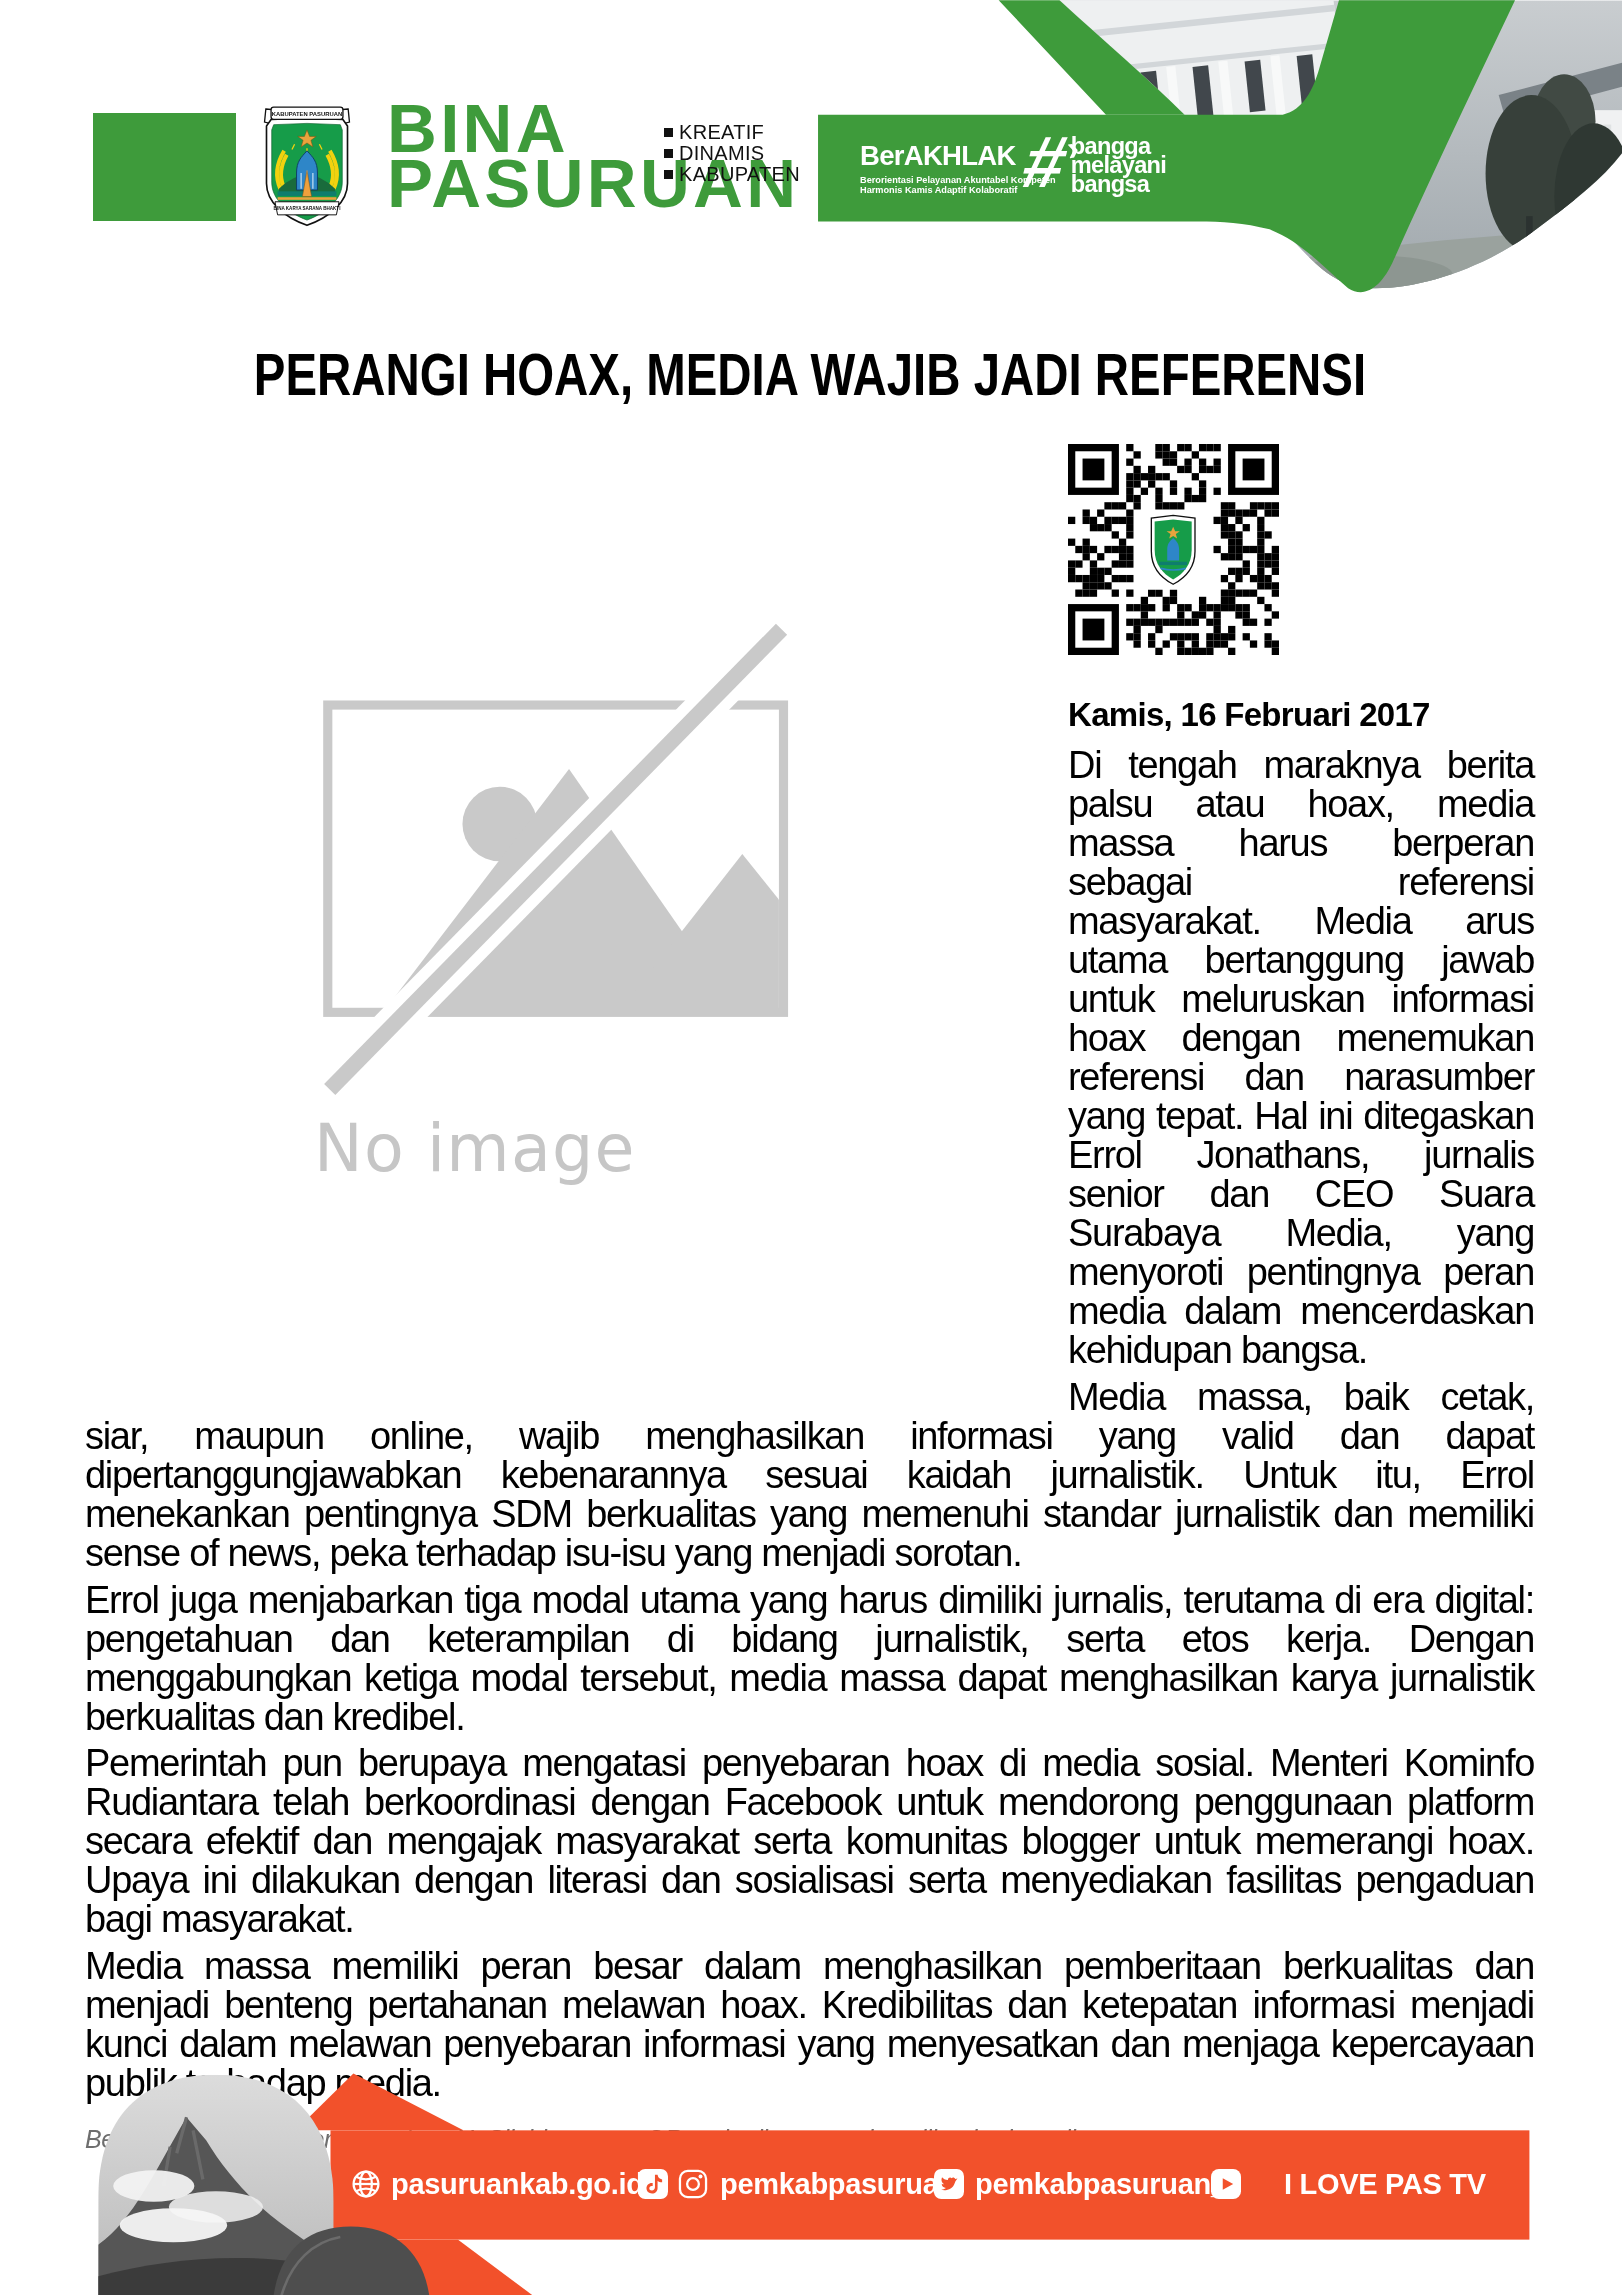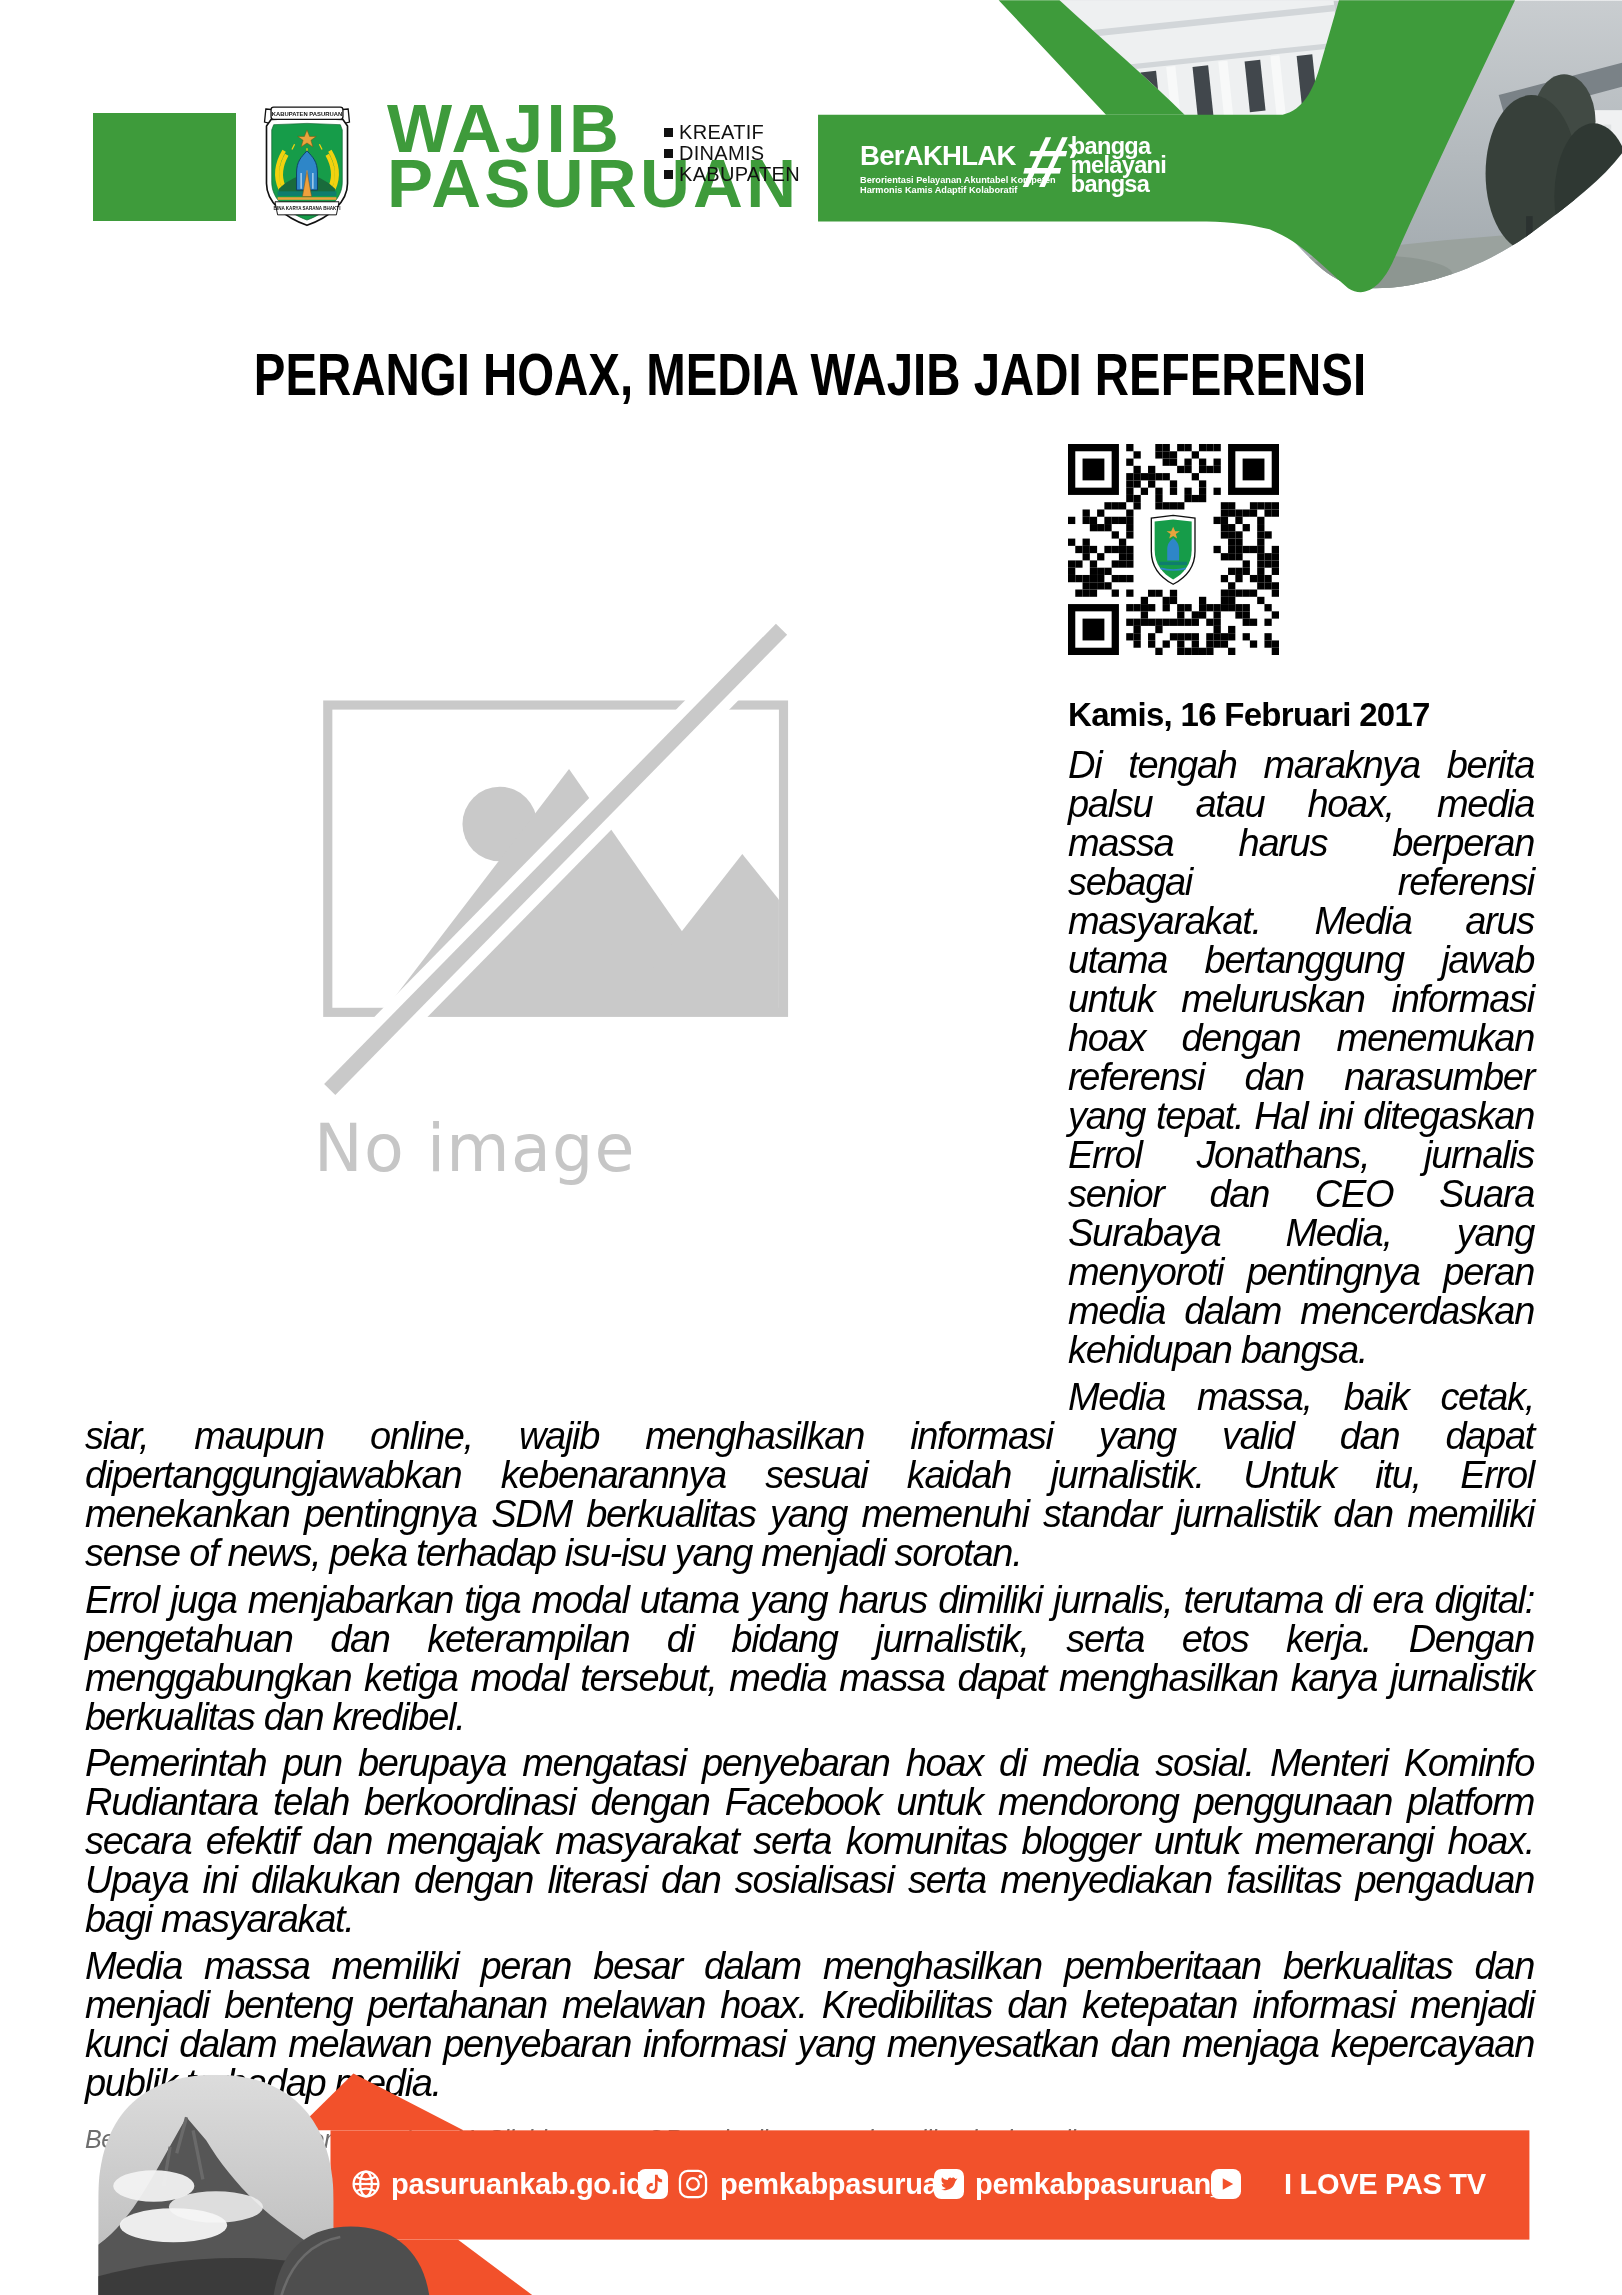--- a/index.html
+++ b/index.html
@@ -30,21 +30,21 @@
                transform-origin:center;letter-spacing:0px;}
 
   
   .content{left:85px;top:444px;width:1449px;}
   .img-float{float:left;width:983px;height:970px;position:relative;}
   .noimage-label{position:absolute;left:229px;top:667px;width:497px;text-align:left;
                  font-size:65px;color:#c6c6c6;letter-spacing:1.3px;font-family:"DejaVu Sans",sans-serif;}
   .qr{display:block;width:211px;height:211px;}
   .date{margin-top:41px;font-size:33px;font-weight:bold;letter-spacing:-0.7px;}
   p.body{margin:0 0 7.9px 0;font-size:38px;line-height:39px;letter-spacing:-1.3px;
-         text-align:justify;font-style:italic;}
+         text-align:justify;}
   .note{margin-top:22px;font-size:25px;font-style:italic;color:#6E6E6E;letter-spacing:-0.3px;}
 
   
   .footer-row{left:0;top:2155px;width:1623px;height:59px;color:#fff;font-weight:bold;}
   .footer-item{position:absolute;top:0;height:59px;line-height:59px;font-size:29px;
                letter-spacing:-0.3px;white-space:nowrap;}
   .ficon{position:absolute;top:14.4px;width:30px;height:30px;}
 </style>
 </head>
 <body>
@@ -119,21 +119,21 @@
     <path d="M66,104 L66,128 M75,100 L75,128 M84,104 L84,128" stroke="#bcd9ef" stroke-width="2"></path>
     <rect x="30" y="132" width="90" height="7" fill="#0E7D6E"></rect>
     <rect x="30" y="141" width="90" height="4" fill="#E8A33D"></rect>
     <path d="M75,100 L68,140 L82,140 Z" fill="#EFA03C" stroke="#7a5210" stroke-width="0.8"></path>
     <path d="M34,150 Q75,158 116,150 M36,157 Q75,165 114,157" stroke="#2E86C8" stroke-width="3" fill="none"></path>
     <path d="M26,148 L124,148 L120,168 L30,168 Z" fill="#fff" stroke="#111" stroke-width="1.5"></path>
     <text x="75" y="161" font-size="7" font-weight="bold" text-anchor="middle" fill="#111" font-family="Liberation Sans, sans-serif">BINA KARYA SARANA BHAKTI</text>
   </svg>
 
   <div class="abs brand">
-    <div>WAJIB</div>
+    <div>BINA</div>
     <div>PASURUAN</div>
   </div>
 
   <div class="abs values">
     <div class="value-row">
       <span class="value-sq"></span>
       <span class="value-label">KREATIF</span>
     </div>
     <div class="value-row">
       <span class="value-sq"></span>

